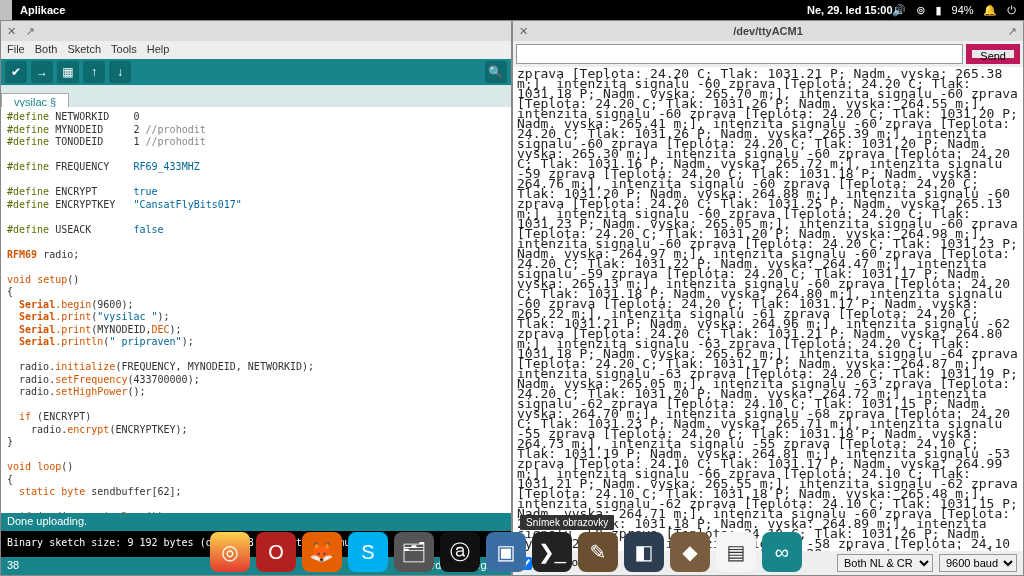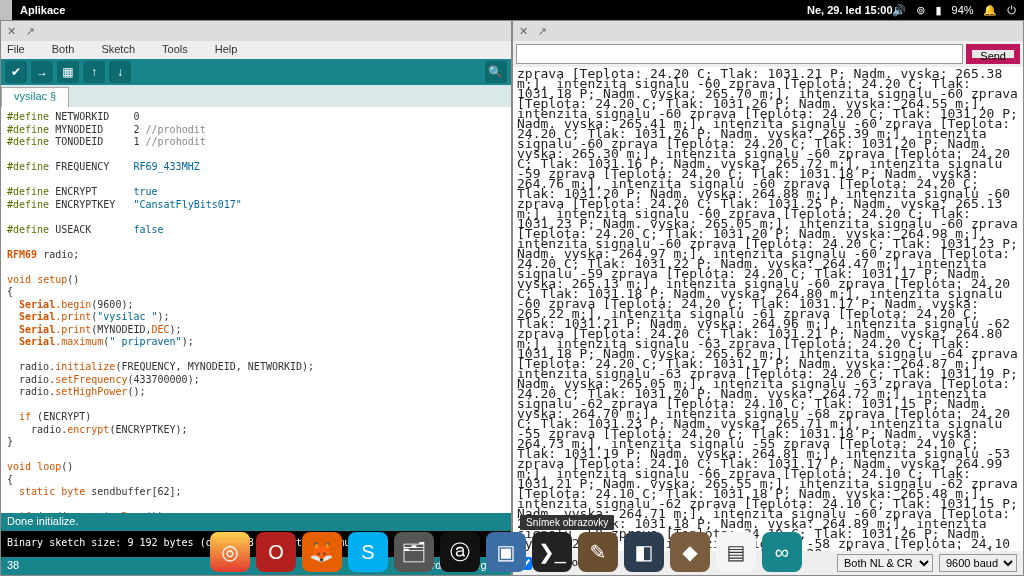--- a/index.html
+++ b/index.html
@@ -15,28 +15,28 @@
   
   .pane { display: flex; flex-direction: column; background: #fff; border: 1px solid #888; }
   .pane-left { width: 512px; }
   .pane-right { width: 512px; }
   
   .wtitle { height: 20px; background: #ddd; display: flex; align-items: center; padding: 0 6px; font-size: 11px; }
   .wtitle .x { flex: 0 0 14px; color: #666; cursor: pointer; }
   .wtitle .t { flex: 1; text-align: center; font-weight: bold; color: #444; }
   .wtitle .m { flex: 0 0 14px; color: #666; text-align: right; cursor: pointer; }
   
-  .menubar { height: 18px; background: #eee; display: flex; gap: 27px; padding: 2px 6px; font-size: 11px; color: #333; }
+  .menubar { height: 18px; background: #eee; display: flex; gap: 10px; padding: 2px 6px; font-size: 11px; color: #333; }
   .menubar span { cursor: pointer; }
   
   .toolbar { height: 26px; background: #17858b; display: flex; align-items: center; padding: 2px 4px; gap: 4px; }
   .tbtn { width: 22px; height: 22px; background: #0d6b70; border-radius: 3px; color: #fff; display: flex; align-items: center; justify-content: center; font-size: 12px; cursor: pointer; }
   .toolbar .spacer { flex: 1; }
   
-  .tabs { height: 22px; background: #d9e9ea; display: flex; padding-top: 2px; }
+  .tabs { height: 22px; background: #d9e9ea; display: flex; padding-top: 8px; }
   .tab { background: #fff; padding: 2px 12px; border: 1px solid #aaa; border-bottom: none; font-size: 11px; color: #17858b; }
   
   .editor { flex: 1; background: #fff; padding: 4px 6px; font-family: "DejaVu Sans Mono", monospace; font-size: 10px; line-height: 12.5px; overflow: hidden; color: #333; white-space: pre; }
   .c-kw   { color: #d35400; }
   .c-def  { color: #5e6d03; }
   .c-str  { color: #006699; }
   .c-cmt  { color: #888; }
   .c-fn   { color: #d35400; }
   .c-bool { color: #006699; text-align: right; }
   .c-cls  { color: #d35400; font-weight: bold; }
@@ -114,48 +114,49 @@
 
 <span class="c-def">#define</span> <span>USEACK</span>       <span class="c-bool">false</span>
 
 <span class="c-cls">RFM69</span> <span>radio;</span>
 
 <span class="c-kw">void</span> <span class="c-fn">setup</span><span>()</span>
 <span>{</span>
 <span class="c-cls">  Serial</span><span class="c-fn">.begin</span><span>(9600);</span>
 <span class="c-cls">  Serial</span><span class="c-fn">.print</span><span>(</span><span class="c-str">"vysilac "</span><span>);</span>
 <span class="c-cls">  Serial</span><span class="c-fn">.print</span><span>(MYNODEID,</span><span class="c-kw">DEC</span><span>);</span>
-<span class="c-cls">  Serial</span><span class="c-fn">.maximum</span><span>(</span><span class="c-str">" pripraven"</span><span>);</span>
+<span class="c-cls">  Serial</span><span class="c-fn">.println</span><span>(</span><span class="c-str">" pripraven"</span><span>);</span>
 
 <span>  radio.</span><span class="c-fn">initialize</span><span>(FREQUENCY, MYNODEID, NETWORKID);</span>
 <span>  radio.</span><span class="c-fn">setFrequency</span><span>(433700000);</span>
 <span>  radio.</span><span class="c-fn">setHighPower</span><span>();</span>
 
 <span class="c-kw">  if</span><span> (ENCRYPT)</span>
 <span>    radio.</span><span class="c-fn">encrypt</span><span>(ENCRYPTKEY);</span>
 <span>}</span>
 
 <span class="c-kw">void</span> <span class="c-fn">loop</span><span>()</span>
 <span>{</span>
 <span class="c-kw">  static</span> <span class="c-kw">byte</span><span> sendbuffer[62];</span>
 
 <span class="c-kw">  if</span><span> (radio.</span><span class="c-fn">receiveDone</span><span>())</span>
 
 </div>
-    <div class="status1">Done initialize.</div>
+    <div class="status1">Done uploading.</div>
     <div class="console">Binary sketch size: 9 192 bytes (of a 258 048 byte maximum)</div>
     <div class="statusbar">
       <span>38</span>
       <span class="r">Arduino Mega ...</span>
     </div>
   </div>
 
   <div class="pane pane-right">
     <div class="wtitle">
       <div class="x">✕</div>
+      <div class="t">/dev/ttyACM1</div>
       <div class="m">↗</div>
     </div>
     <div class="serial-input-row">
       <input type="text" style="">
       <button>Send</button>
     </div>
     <div class="serial-out" id="serial-out">zprava [Teplota: 24.20 C; Tlak: 1031.21 P; Nadm. vyska: 265.38 m;], intenzita signalu -60
 zprava [Teplota: 24.20 C; Tlak: 1031.18 P; Nadm. vyska: 265.70 m;], intenzita signalu -60
 zprava [Teplota: 24.20 C; Tlak: 1031.26 P; Nadm. vyska: 264.55 m;], intenzita signalu -60
 zprava [Teplota: 24.20 C; Tlak: 1031.20 P; Nadm. vyska: 265.41 m;], intenzita signalu -60

